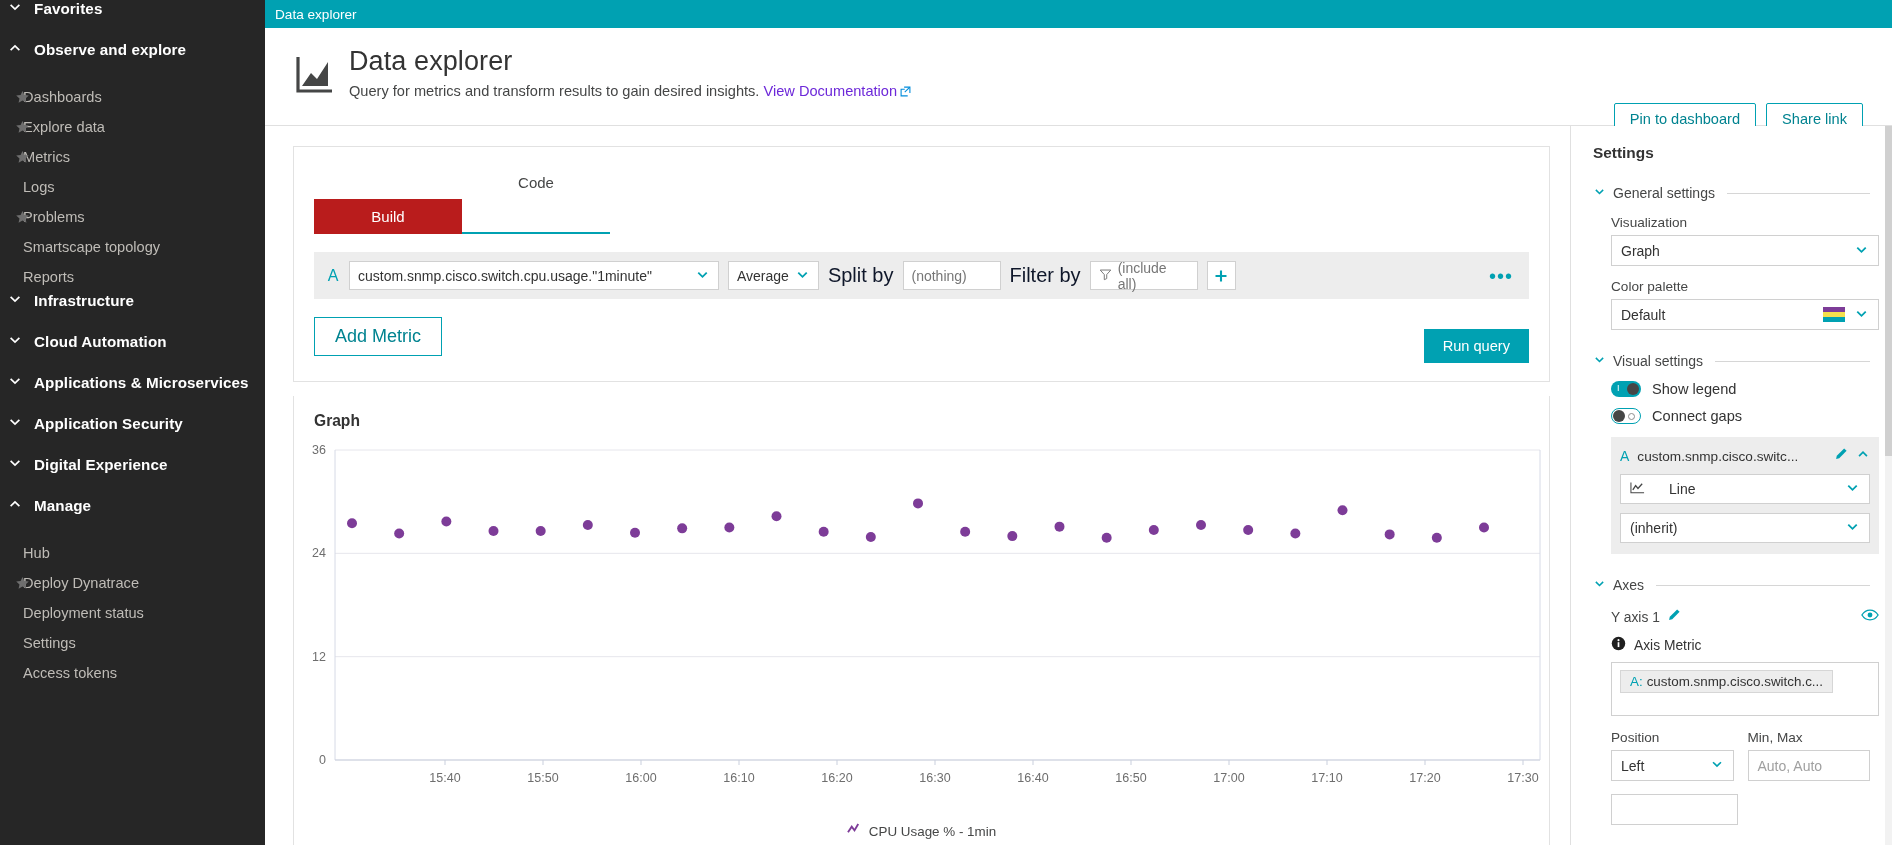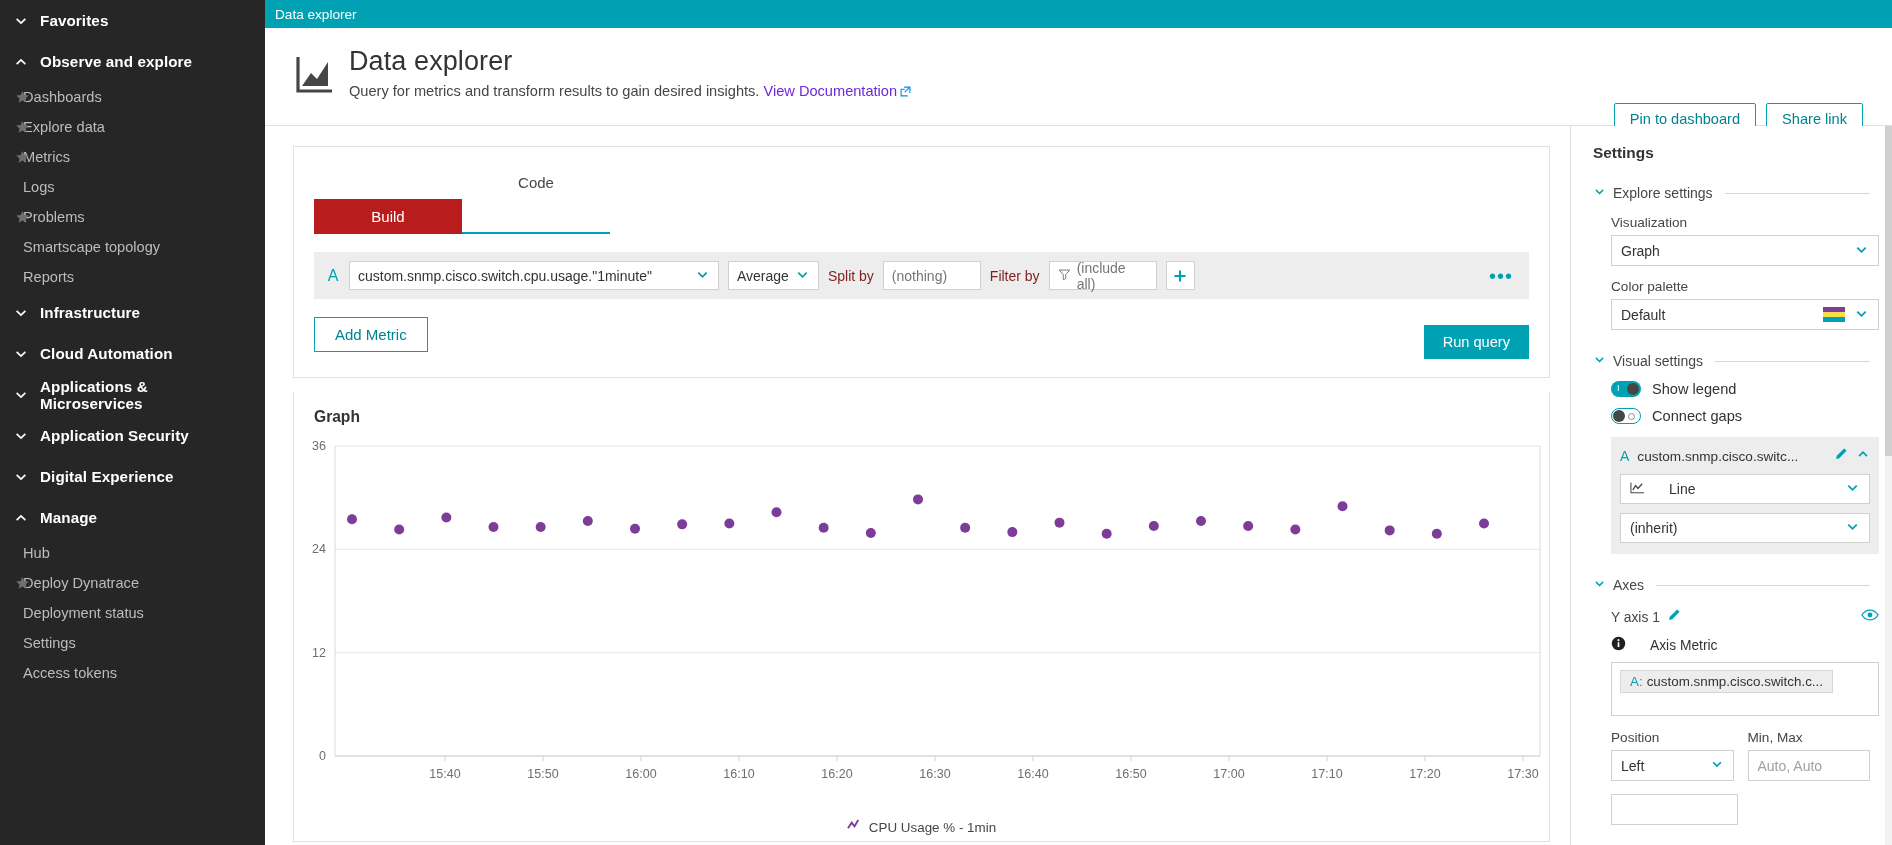--- a/index.html
+++ b/index.html
@@ -22,22 +22,22 @@
   .filter-icon { width: 15px; height: 15px; flex: 0 0 15px; }
   .filter-icon svg { display: block; }
   .filter-input {
     background: transparent; border: none; outline: none;
     color: #b4b4b4; font-size: 14.5px; font-family: "Liberation Sans", sans-serif;
     width: 100%;
   }
   .filter-input::placeholder { color: #8d8d8d; }
 
   .nav-group-head {
-    display: flex; align-items: center; gap: 12px;
-    padding: 0 12px 0 14px; height: 41px; cursor: pointer;
+    display: flex; align-items: flex-start; gap: 12px;
+    padding: 0 12px 0 8px; height: 41px; cursor: pointer;
   }
   .chev { width: 14px; height: 14px; flex: 0 0 14px; display:block; }
   .nav-group-head .label {
     color: #ffffff; font-size: 15.2px; font-weight: bold; letter-spacing: .1px;
   }
   .nav-item {
     display: flex; align-items: center; gap: 11px;
     padding-left: 23px; height: 30px; cursor: pointer; position: relative;
   }
   .nav-item .star { position: absolute; left: 15px; width: 15px; height: 15px; }
@@ -89,31 +89,31 @@
     padding: 9px 12px; gap: 9px; position: relative; height: 47px;
   }
   .metric-letter { color: #00a1b2; font-size: 16px; font-weight: 500; width: 14px; text-align:center;}
   .sel-box {
     background: #fff; border: 1px solid #d0d0d0; height: 29px; display: flex;
     align-items: center; padding: 0 8px; font-size: 14px; color: #333; gap: 6px;
   }
   .metric-name { flex: 0 0 370px; justify-content: space-between; }
   .metric-name span.t { overflow: hidden; white-space: nowrap; text-overflow: ellipsis; }
   .agg-box { flex: 0 0 84px; justify-content: space-between; }
-  .lbl { font-size: 14px; color: #7f1d1d; white-space: nowrap; }
+  .lbl { font-size: 20px; color: #0f172a; white-space: nowrap; }
   .split-box { flex: 0 0 98px; color: #767676; padding-left: 8px; }
   .filter-box { flex: 0 0 108px; color: #767676; }
   .plus-btn {
     width: 29px; height: 29px; background: #fff; border: 1px solid #d0d0d0;
     display: flex; align-items: center; justify-content: center; cursor: pointer;
   }
   .dots { position: absolute; right: 16px; color: #00a1b2; font-size: 20px; letter-spacing: 1px; cursor: pointer; line-height: 0.6;}
   .add-metric {
     margin: 18px 0 0 20px; border: 1px solid #00a1b2; color: #008390;
-    background: #fff; font-size: 15px; padding: 8px 20px; cursor: pointer;
+    background: #fff; font-size: 18px; padding: 8px 20px; cursor: pointer;
     font-family: "Liberation Sans", sans-serif;
   }
   .run-wrap { display: flex; justify-content: flex-end; padding: 0 20px; margin-top: -27px; }
   .run-btn {
     background: #00a1b2; color: #fff; border: none; font-size: 14.6px;
     padding: 9px 19px; cursor: pointer; font-family: "Liberation Sans", sans-serif;
   }
 
   
   .graph-card { border: 1px solid #e2e2e2; border-top: none; margin-top: 14px; height: 450px; position: relative; }
@@ -162,21 +162,21 @@
   .series-head .sn { font-size: 13.6px; color: #333; flex: 1 1 auto; overflow:hidden; white-space:nowrap; }
   .series-sel {
     width: 100%; height: 30px; border: 1px solid #d0d0d0; background: #fff;
     display: flex; align-items: center; justify-content: space-between;
     padding: 0 9px; font-size: 14px; color: #333; margin-top: 9px; cursor: pointer;
   }
   .series-sel .lft { display: flex; align-items: center; gap: 24px; }
 
   .axis-row { display: flex; align-items: center; margin: 14px 0 0 18px; width: 268px; }
   .axis-row .ytitle { font-size: 13.8px; color: #454646; }
-  .axis-metric-label { display: flex; align-items: center; gap: 24px; margin: 10px 0 0 18px; }
+  .axis-metric-label { display: flex; align-items: center; gap: 8px; margin: 10px 0 0 18px; }
   .axis-metric-label .t { font-size: 13.8px; color: #333; }
   .metric-pool {
     margin: 7px 0 0 18px; width: 268px; height: 54px; border: 1px solid #d0d0d0;
     padding: 7px 8px;
   }
   .chip {
     display: inline-flex; align-items: center; background: #ededed; border: 1px solid #d6d6d6;
     padding: 3px 9px; font-size: 13.4px; color: #333; max-width: 100%;
     overflow: hidden; white-space: nowrap;
   }
@@ -466,21 +466,21 @@
 
     </div>
 
     <div class="right-col">
       <div class="settings-title">Settings</div>
 
       <div class="section-head">
         <span><svg width="13" height="13" viewBox="0 0 16 16">
               <path d="M3.5 6 8 10.5 12.5 6" fill="none" stroke="#00a1b2" stroke-width="1.9"></path>
             </svg></span>
-        <span class="sname">Explore settings</span>
+        <span class="sname">General settings</span>
         <span class="rule"></span>
       </div>
 
       <div class="field-label">Visualization</div>
       <div class="select">
         <span>Graph</span>
         <span><svg width="15" height="15" viewBox="0 0 16 16">
               <path d="M3.5 6 8 10.5 12.5 6" fill="none" stroke="#00a1b2" stroke-width="1.9"></path>
             </svg></span>
       </div>

